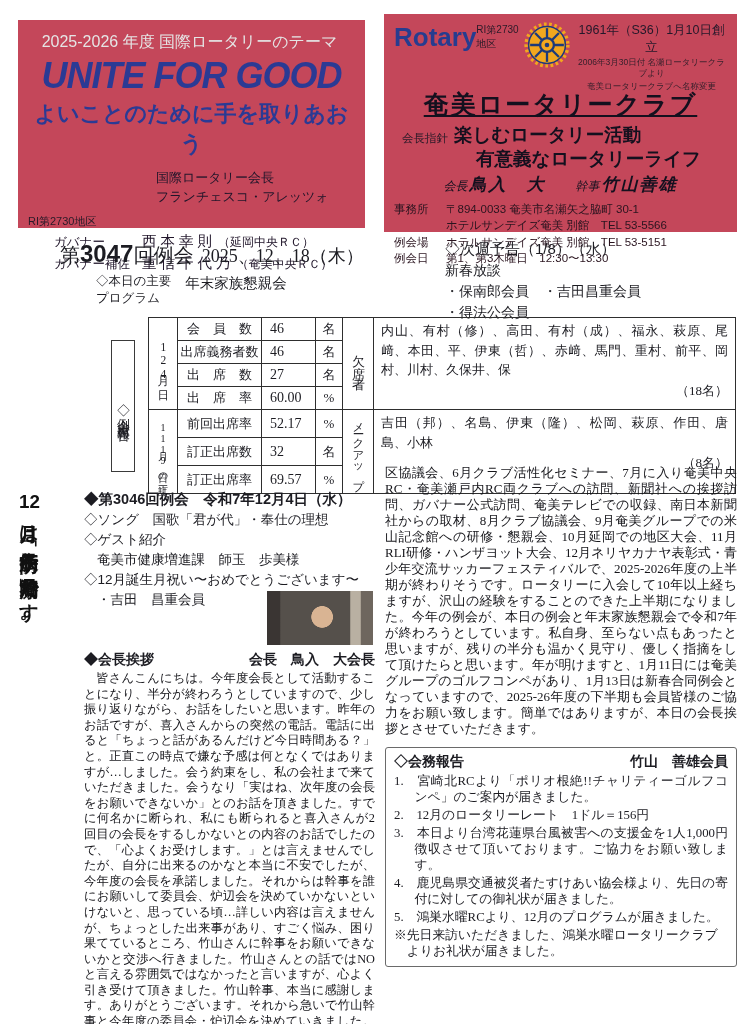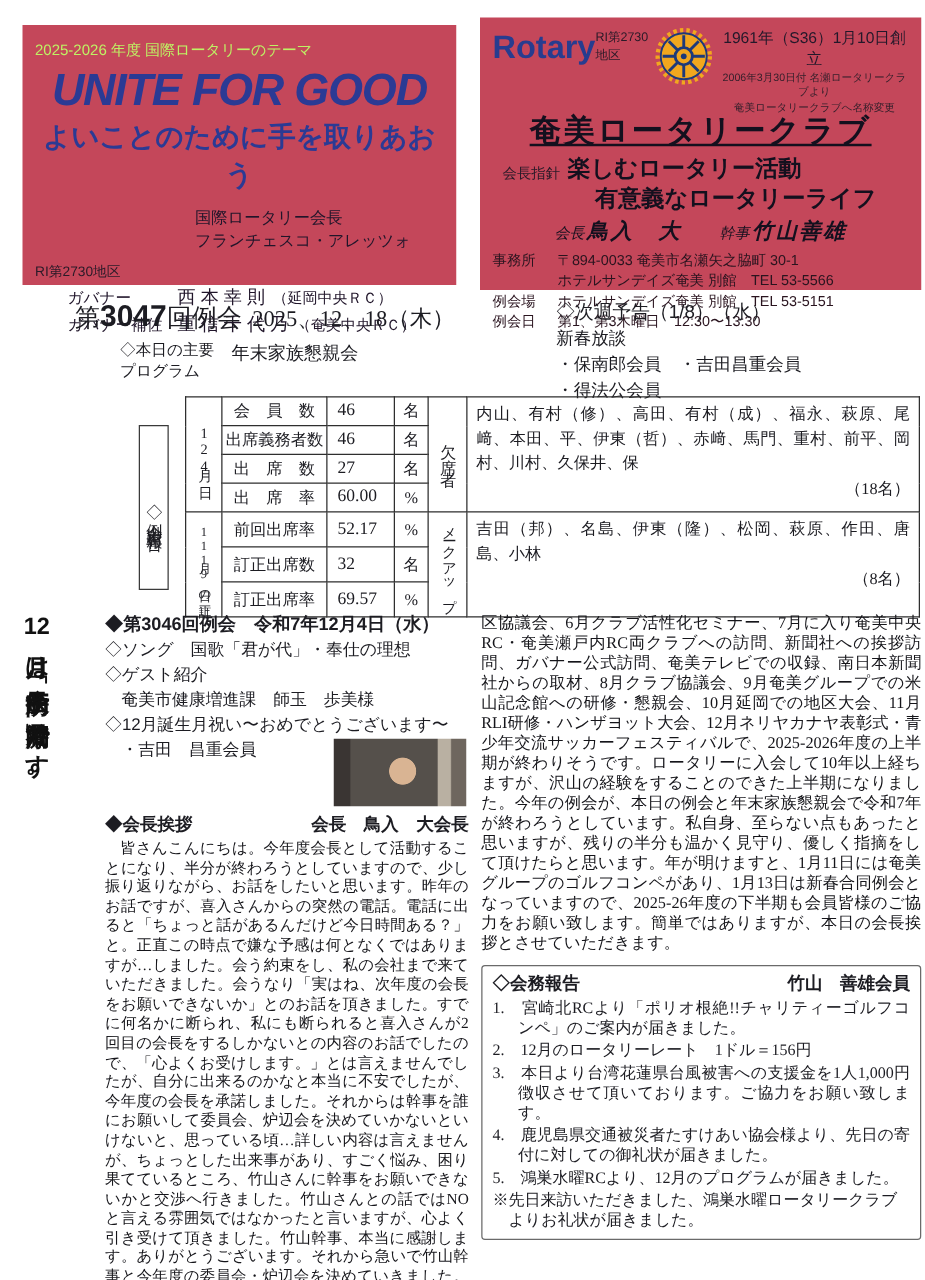--- a/index.html
+++ b/index.html
@@ -6,21 +6,21 @@
   html,body { width:740px; }
   body {
     font-family:"Liberation Sans", sans-serif;
     background:#ffffff; color:#1c1c22;
     width:740px; height:1024px; position:relative; overflow:hidden;
   }
 
   
   .redbox { position:absolute; background:#c4475a; }
   #theme-box { left:18px; top:20px; width:347px; height:208px; padding:12px 10px 8px; }
-  .theme-year { font-size:12px; color:#bef264; text-align:left; padding-right:4px; }
+  .theme-year { font-size:16px; color:#e5e5e5; text-align:center; padding-right:4px; }
   .theme-en { font-size:36px; font-weight:bold; font-style:italic; color:#2b3a94;
               text-align:center; line-height:1.1; margin-top:3px; letter-spacing:-1px;}
   .theme-ja { font-size:22px; font-weight:bold; color:#2b3a94; text-align:center; margin-top:3px; }
   .pres-block { margin:9px 0 0 128px; font-size:13px; color:#20152a; line-height:1.5; }
   .district-line { font-size:11px; color:#2a1a28; margin-top:7px; }
   .gov-row { display:flex; align-items:baseline; margin:3px 0 0 26px; color:#20152a; }
   .gov-label { font-size:12.5px; width:88px; }
   .gov-name { font-size:14.5px; font-weight:normal; letter-spacing:4px; }
   .gov-club { font-size:12px; margin-left:2px; }
 
@@ -98,21 +98,21 @@
     background:
       radial-gradient(circle at 52% 48%, #d9b493 0 17%, rgba(0,0,0,0) 18%),
       linear-gradient(90deg, #3a3533 0 12%, #55504b 13% 78%, #b9b0a2 79% 88%, #6e665e 89% 100%);
   }
   .greet-row { display:flex; justify-content:space-between; clear:both; padding-top:4px; }
   .greet-label, .greet-by { font-size:14px; font-weight:bold; }
   .body-para { font-family:"Liberation Serif", serif; font-size:12.3px; line-height:15.6px;
                text-align:justify; color:#15151a; }
   #left-col .body-para { margin-top:2px; text-indent:1em; }
 
-  #right-col { position:absolute; left:385px; top:490px; width:352px; }
+  #right-col { position:absolute; left:385px; top:465px; width:352px; }
   #right-col .body-para { font-size:13px; line-height:16px; }
 
   #report-box { margin-top:10px; border:1.2px solid #6a6a6a; border-radius:3px; padding:5px 8px 7px; }
   .report-head { display:flex; justify-content:space-between; }
   .report-title, .report-by { font-size:14px; font-weight:bold; }
   .report-item { font-family:"Liberation Serif", serif; font-size:12.8px; line-height:16px;
                  text-align:justify; padding-left:1.6em; text-indent:-1.6em; margin-top:2px; }
   .report-note { font-family:"Liberation Serif", serif; font-size:12.8px; line-height:16px;
                  padding-left:1em; text-indent:-1em; margin-top:2px; }
 </style>

